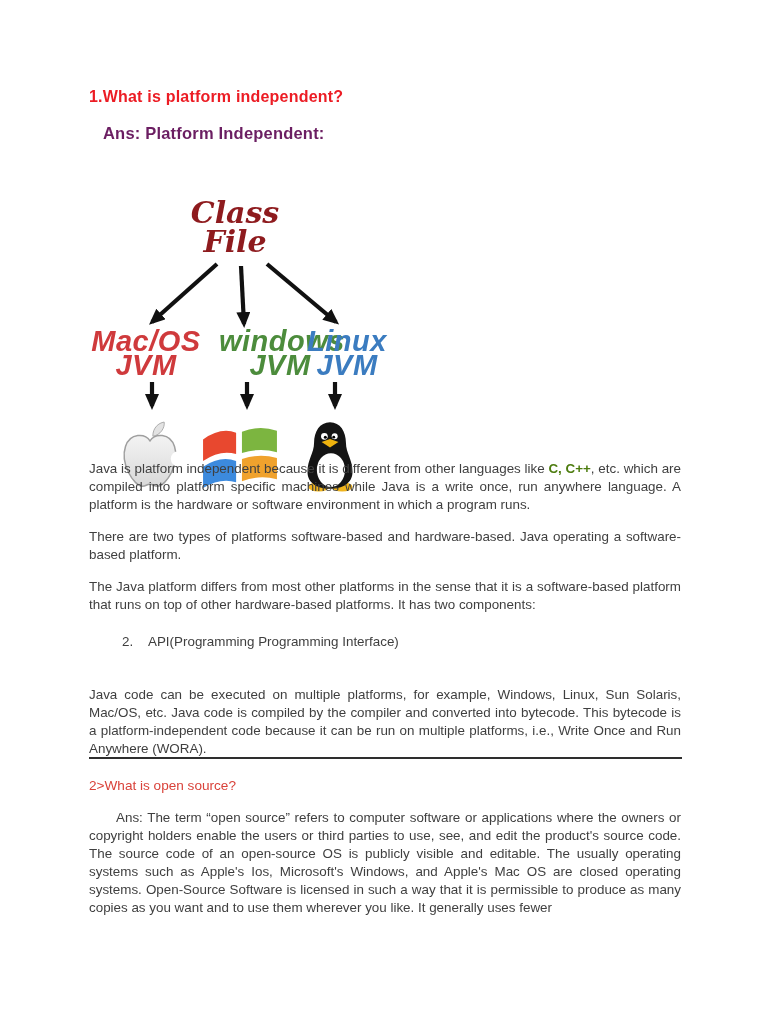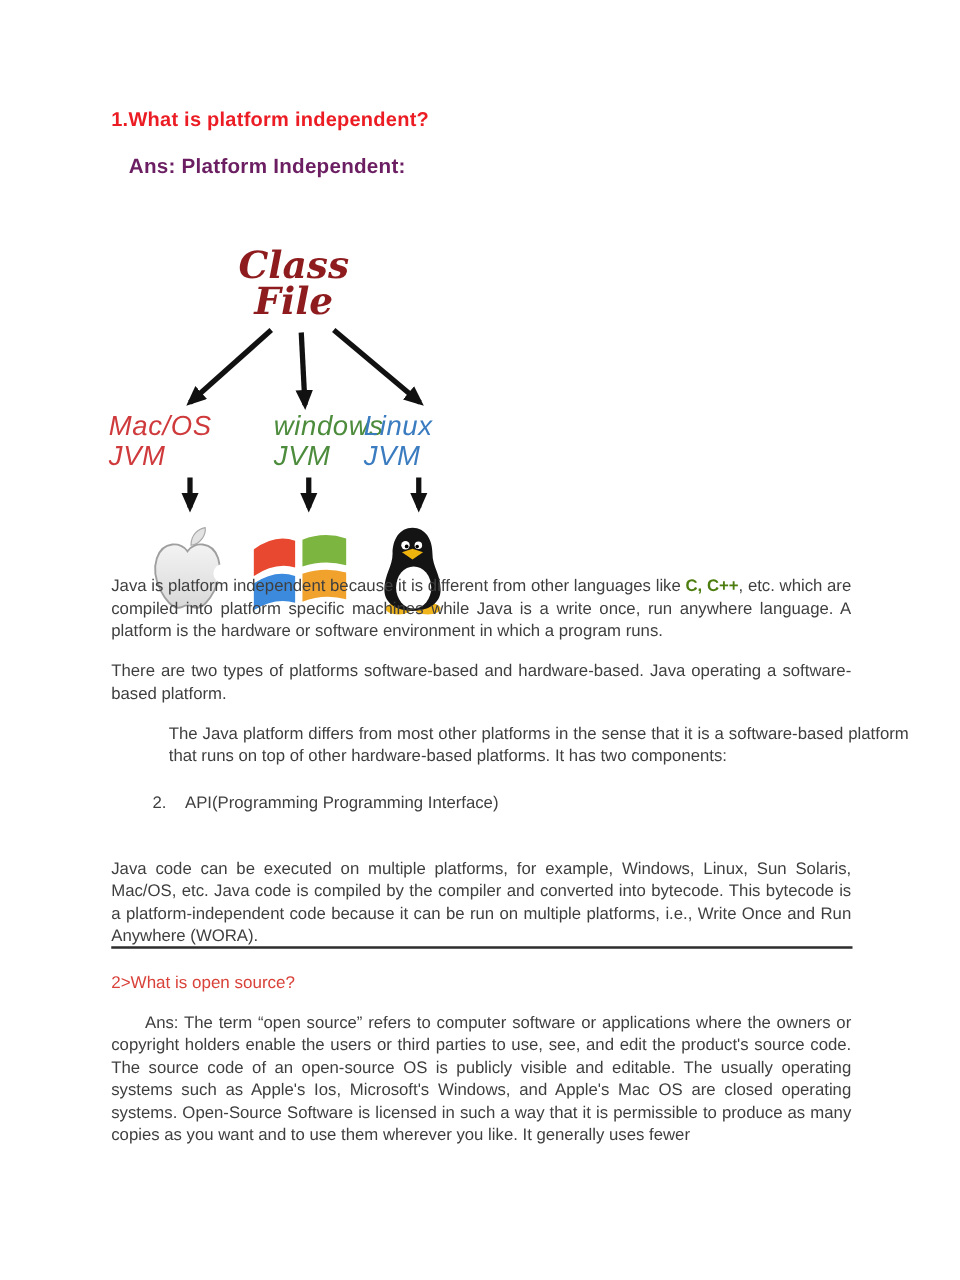--- a/index.html
+++ b/index.html
@@ -9,30 +9,30 @@
   }
   .abs{position:absolute;}
   
   #q1{left:89px;top:88px;font-size:16px;font-weight:bold;color:#ec1c24;letter-spacing:.2px;text-align:center;}
   #ans{left:103px;top:124px;font-size:16.5px;font-weight:bold;color:#6b1e62;letter-spacing:.2px;}
   
   #diagram{left:95px;top:154px;width:300px;height:300px;margin-top:44px;}
   #classfile{position:absolute;left:40px;top:0;width:200px;text-align:center;
     font-family:"DejaVu Serif",serif;font-style:italic;font-weight:bold;
     font-size:30px;line-height:29px;color:#8e1b1e;}
-  .node-label{position:absolute;font-style:italic;font-weight:normal;
-    font-size:22px;line-height:24px;letter-spacing:.5px;}
+  .node-label{position:absolute;text-align:center;font-style:italic;font-weight:bold;
+    font-size:29px;line-height:24px;letter-spacing:.5px;}
   #lbl-mac{left:-8px;top:131px;width:118px;color:#cf3a3c;}
   #lbl-win{left:124px;top:131px;width:122px;color:#4c8c3c;}
   #lbl-linux{left:196px;top:131px;width:112px;color:#3b7cc0;}
   .svgabs{position:absolute;}
   
   .body{position:absolute;left:89px;width:592px;margin:0;font-size:13.4px;line-height:18px;
     color:#3f3f3f;text-align:justify;}
-  #p1{top:460px;} #p2{top:528px;} #p3{top:578px;margin-left:46px;} #p4{top:686px;}
+  #p1{top:460px;} #p2{top:528px;} #p3{top:578px;} #p4{top:686px;}
   #p5{top:809px;text-indent:27px;}
   .code-green{color:#4d7c0f;font-weight:bold;}
   .bold-term{font-weight:normal;}
   
   #components{position:absolute;left:89px;top:633px;width:592px;}
   .comp-item{font-size:13.4px;line-height:18px;color:#3f3f3f;margin-bottom:5px;padding-left:33px;}
   .comp-num{display:inline-block;width:26px;}
   
   #divider{position:absolute;left:89px;top:757px;width:593px;border-top:2px solid #2e2e2e;}
   #q2{left:89px;top:778px;font-size:13.6px;color:#d9423a;}

